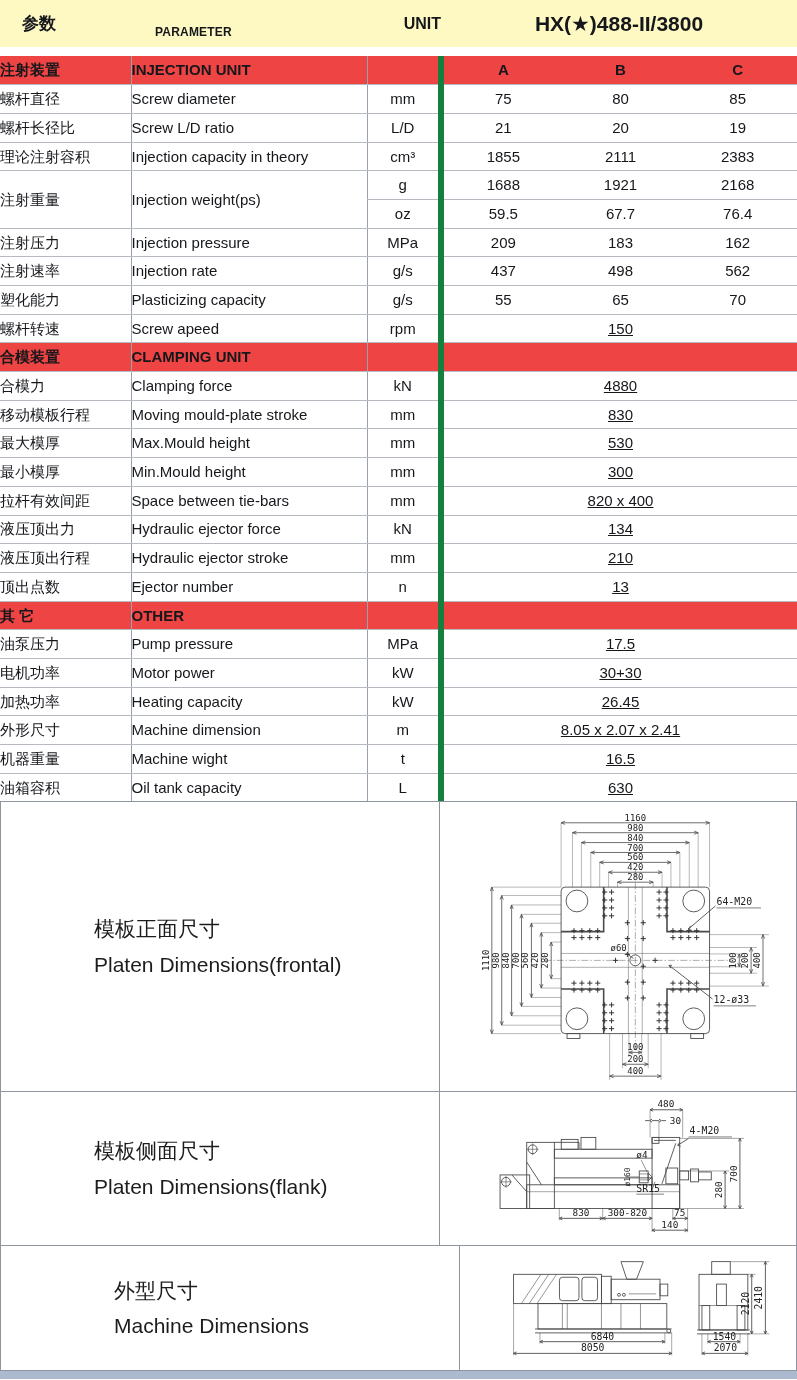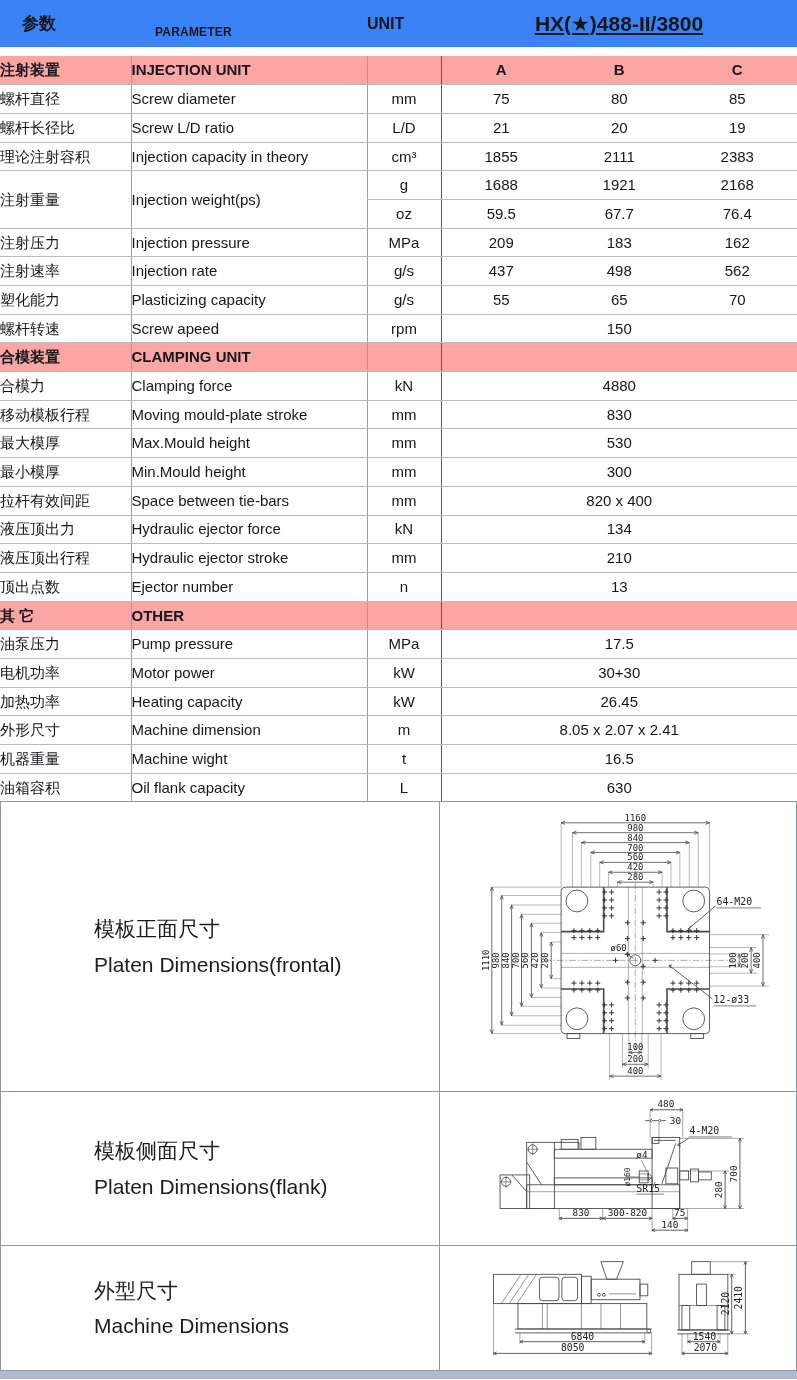--- a/index.html
+++ b/index.html
@@ -1,42 +1,42 @@
 <!DOCTYPE html>
 <html><head>
 <meta charset="utf-8">
 <style>
   html,body{margin:0;padding:0;}
   body{width:797px;height:1380px;background:#fff;color:#15171b;
        font-family:"Liberation Sans","DejaVu Sans",sans-serif;overflow:hidden;}
-  .band{height:47px;background:#3b82f6;display:grid;
+  .band{height:47px;background:#fef9c3;display:grid;
         grid-template-columns:131px 236px 74px 356px;align-items:center;font-weight:bold;}
   .band .h1{padding-left:22px;font-size:17px;}
   .band .h2{padding-left:24px;font-size:12px;letter-spacing:.2px;margin-top:16px;}
-  .band .h3{text-align:left;font-size:16px;}
-  .band .h4{text-align:center;font-size:21px;text-decoration:underline;}
+  .band .h3{text-align:right;font-size:16px;}
+  .band .h4{text-align:center;font-size:21px;}
   .gap{height:9px;background:#fff;}
   table.spec{width:797px;border-collapse:collapse;table-layout:fixed;font-size:15px;}
   table.spec tr{height:28.69px;}
   table.spec td{padding:0;border-bottom:1px solid #b6bac1;vertical-align:middle;line-height:1.05;}
   td.c1{padding-left:22px;font-size:15px;}
   td.c2{padding-left:24px;border-left:1px solid #99a1ac;margin-top:24px;}
   td.c3{text-align:center;border-left:1px solid #99a1ac;}
-  td.c4{text-align:center;border-left:1px solid #15803d;}
-  tr.sec{background:#fca5a5;}
+  td.c4{text-align:center;border-left:6px solid #15803d;text-decoration:underline;}
+  tr.sec{background:#ef4444;}
   tr.sec td{font-weight:bold;}
   .v{display:inline-block;width:33.2%;text-align:center;}
   .vb{font-weight:bold;}
   .diagrams{border:1px solid #8f959e;margin-top:-1px;}
   .drow{display:grid;grid-template-columns:439px 357px;border-bottom:1px solid #8f959e;}
   .drow:last-child{border-bottom:none;}
   .dlabel{padding-left:93px;display:flex;flex-direction:column;justify-content:center;
           font-size:21px;line-height:1.7;border-right:1px solid #8f959e;color:#1c1c1c;}
   .dfig{display:flex;align-items:center;justify-content:center;}
-  .dr1{height:289px;} .dr2{height:153px;} .dr3{height:124px;}
+  .dr1{height:289px;} .dr2{height:153px;} .dr3{height:124px;padding-left:20px;}
   svg text{font-family:"DejaVu Sans Mono","Liberation Mono",monospace;fill:#222;}
   .footband{height:8px;background:#adb9ce;}
 </style>
 </head>
 <body>
 
 <div class="band">
   <div class="h1">参数</div>
   <div class="h2">PARAMETER</div>
   <div class="h3">UNIT</div>
@@ -195,21 +195,21 @@
         <td class="c4">8.05 x 2.07 x 2.41</td>
       </tr>
       <tr>
         <td class="c1">机器重量</td>
         <td class="c2">Machine wight</td>
         <td class="c3">t</td>
         <td class="c4">16.5</td>
       </tr>
       <tr>
         <td class="c1">油箱容积</td>
-        <td class="c2">Oil flank capacity</td>
+        <td class="c2">Oil tank capacity</td>
         <td class="c3">L</td>
         <td class="c4">630</td>
       </tr>
     </tbody>
 </table>
 
 <div class="diagrams">
 
   <div class="drow dr1">
     <div class="dlabel">

